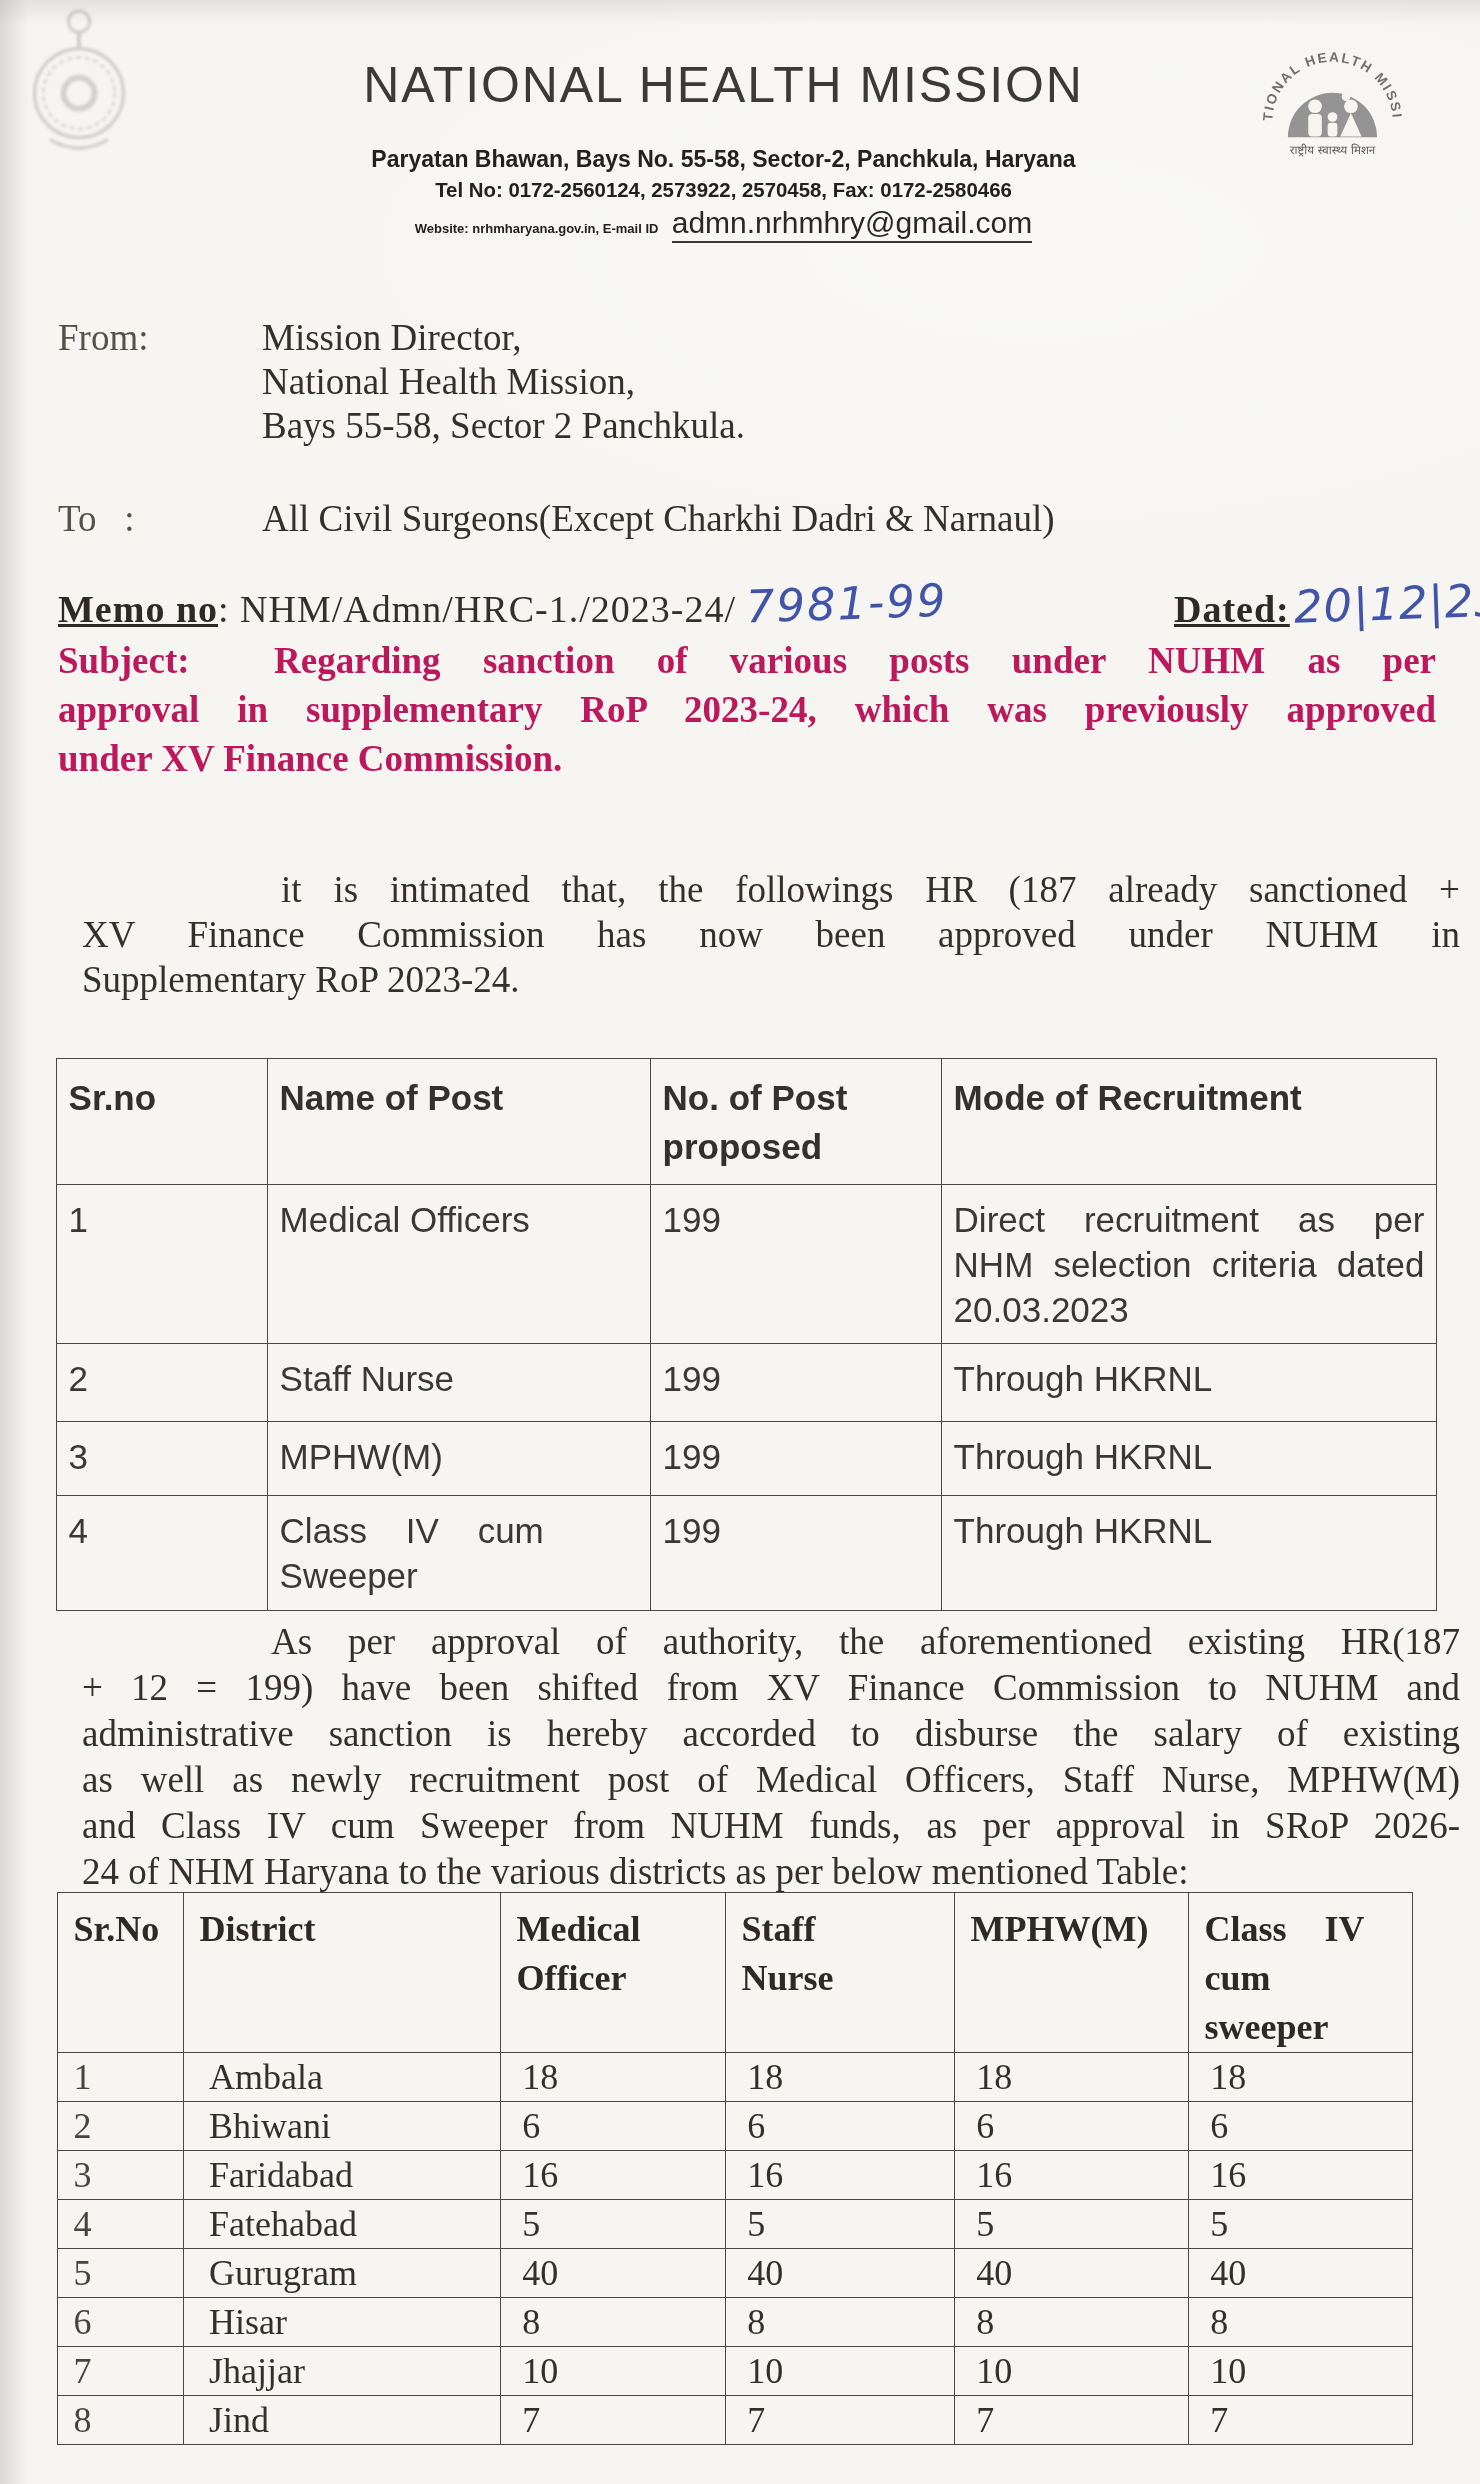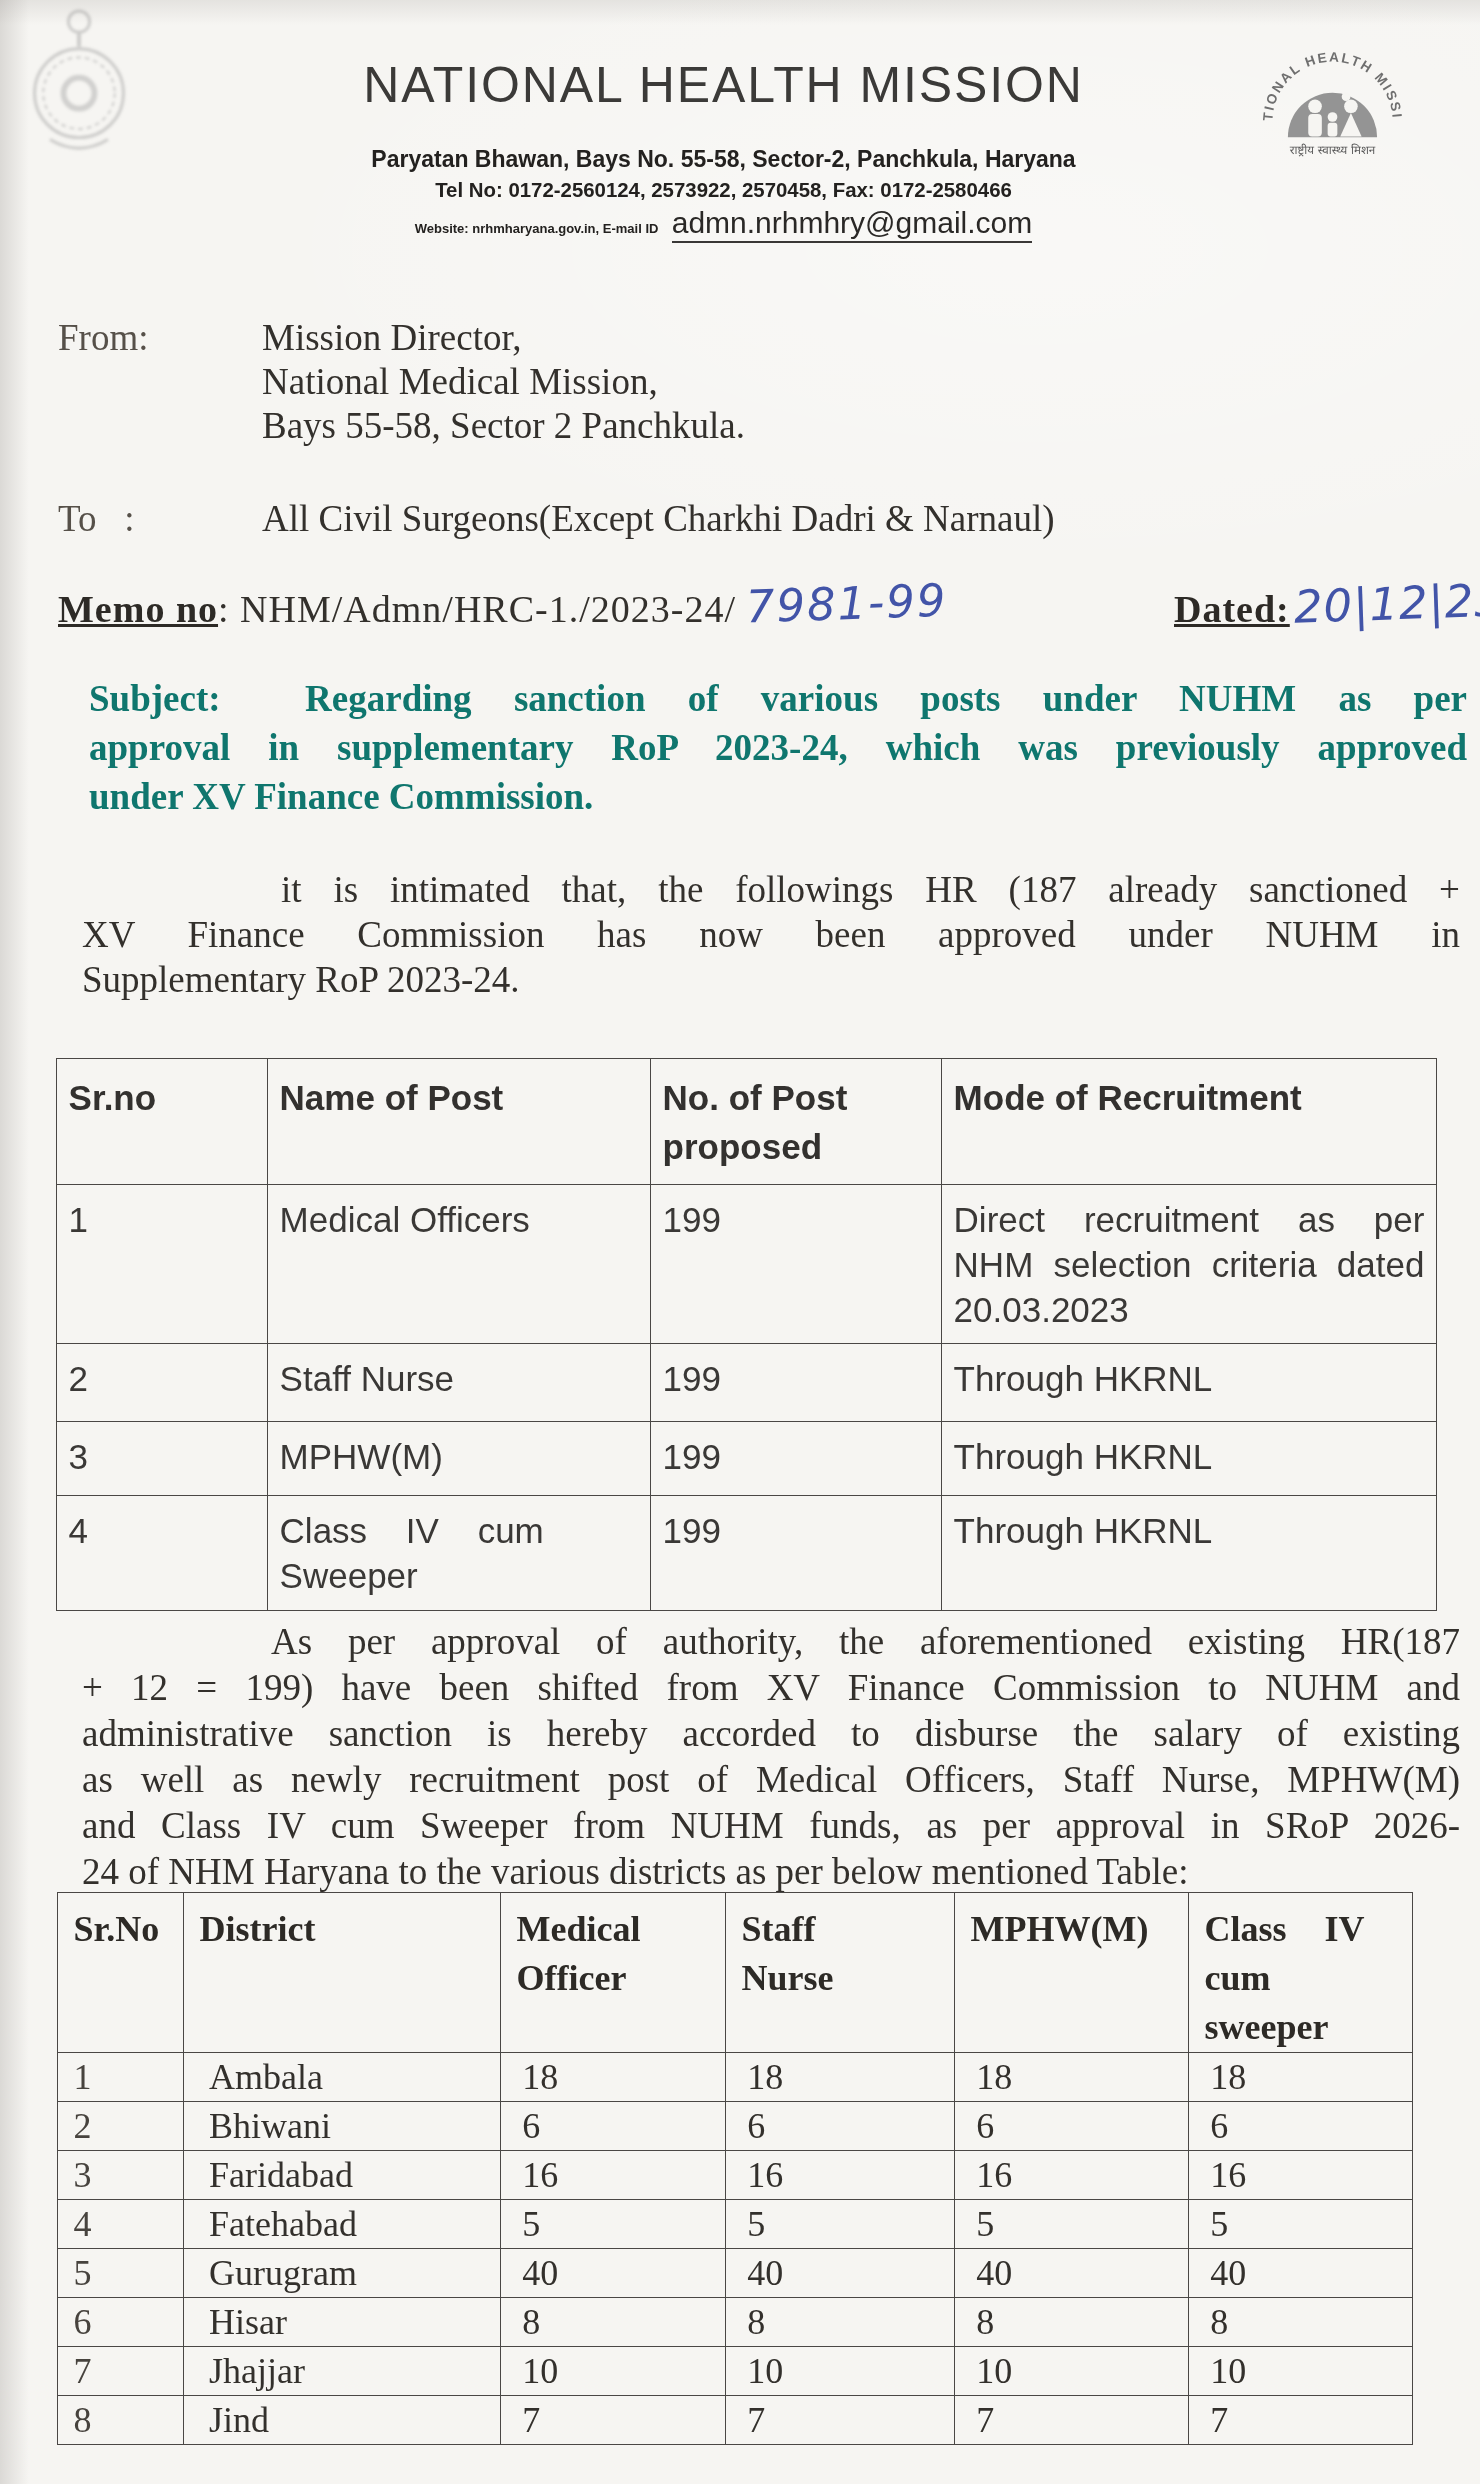--- a/index.html
+++ b/index.html
@@ -57,21 +57,21 @@
   .line{display:block;}
   .memo-line{position:absolute;left:58px;right:0;top:580px;font-size:38px;letter-spacing:1px;}
   .memo-bold{font-weight:700;color:#2d2a26;text-decoration:underline;}
   .hand{
     font-family:"DejaVu Sans", sans-serif;font-style:italic;color:#4254a8;
     display:inline-block;transform:rotate(-2deg) translateY(-2.9px);letter-spacing:1.9px;
   }
   .hand-memo{font-size:45px;margin-left:9.7px;}
   .dated-group{position:absolute;left:1116px;top:0;white-space:nowrap;}
   .hand-date{font-size:45px;margin-left:3.9px;letter-spacing:1px;}
-  .subject{position:absolute;left:58px;top:674px;width:1378px;font-size:37px;font-weight:700;line-height:49px;color:#0f766e;margin-left:31px;}
+  .subject{position:absolute;left:58px;top:636px;width:1378px;font-size:37px;font-weight:700;line-height:49px;color:#be185d;}
   .jline{display:block;text-align:justify;text-align-last:justify;}
   .jline-last{text-align-last:left;}
   .subj-label{font-weight:700;}
   .para{position:absolute;left:58px;width:1378px;font-size:37px;margin-left:24px;}
   .para1{top:867px;line-height:45px;}
   .para2{top:1619px;line-height:46px;}
   .indent1{padding-left:199px;}
   .indent2{padding-left:189px;}
   
   table{border-collapse:collapse;table-layout:fixed;position:absolute;}
@@ -146,21 +146,21 @@
   <div class="hdr-tel">Tel No: 0172-2560124, 2573922, 2570458, Fax: 0172-2580466</div>
   <div class="hdr-web">
     <span class="web-prefix">Website: nrhmharyana.gov.in, E-mail ID </span>
     <a class="web-email" href="#">admn.nrhmhry@gmail.com</a>
   </div>
 
   <div class="from-block">
     <span class="label">From:</span>
     <span class="lines">
       <span class="line">Mission Director,</span>
-      <span class="line">National Medical Mission,</span>
+      <span class="line">National Health Mission,</span>
       <span class="line">Bays 55-58, Sector 2 Panchkula.</span>
     </span>
   </div>
 
   <div class="to-block">
     <span class="label">To   :</span>
     <span class="lines">
       <span class="line">All Civil Surgeons(Except Charkhi Dadri &amp; Narnaul)</span>
     </span>
   </div>

